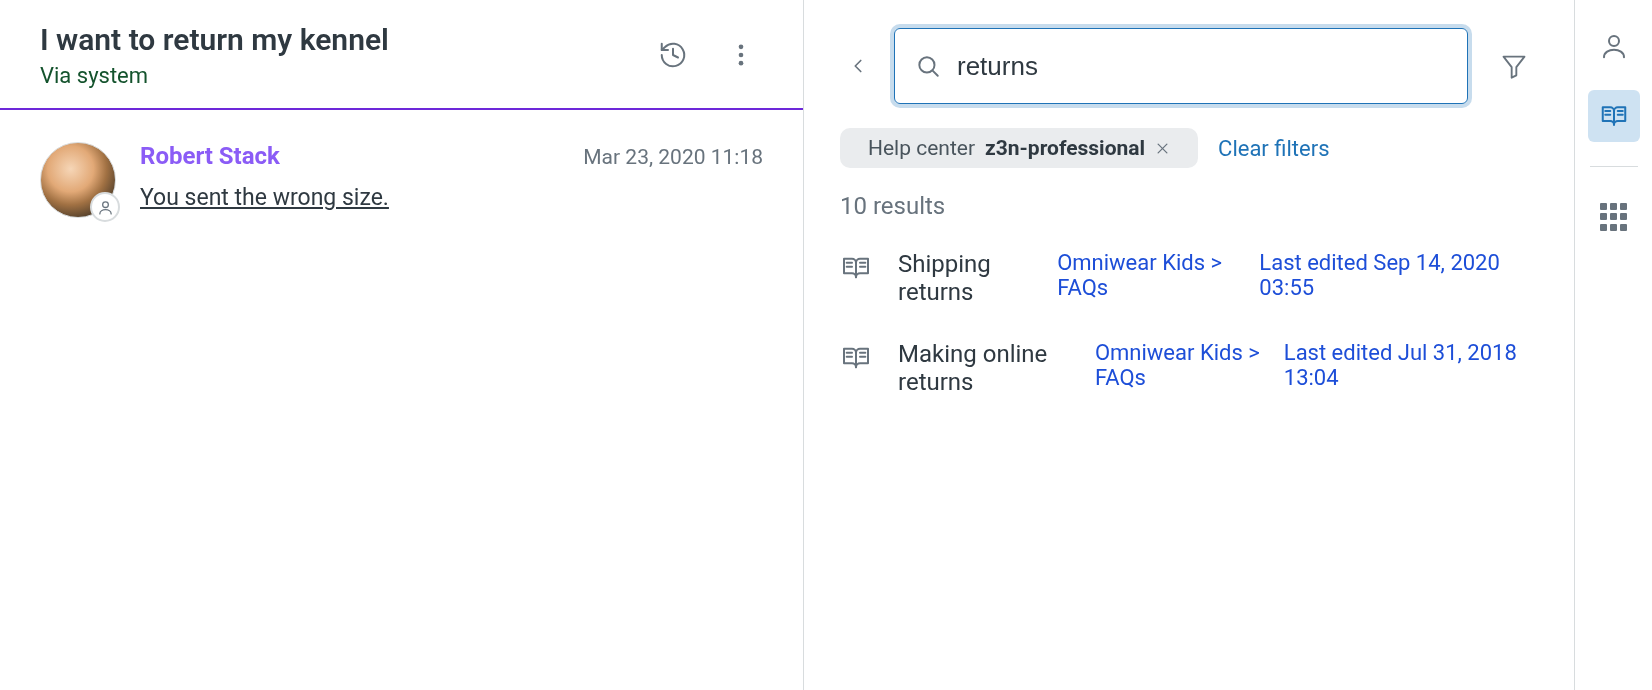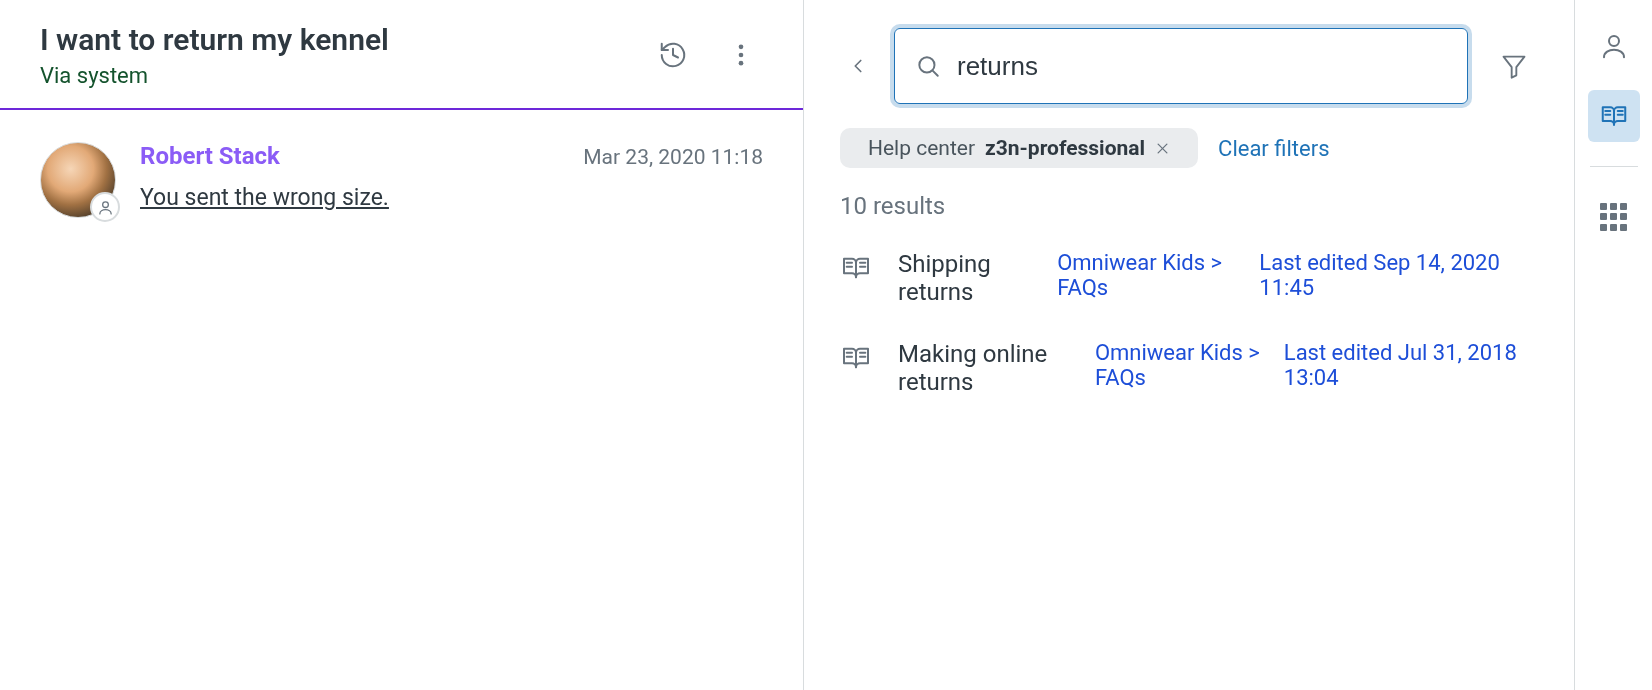--- a/index.html
+++ b/index.html
@@ -353,21 +353,21 @@
             <path d="M21 5h-6a3 3 0 0 0-3 3v11a3 3 0 0 1 3-3h6z"></path>
             <line x1="5" y1="8" x2="9" y2="8"></line>
               <line x1="5" y1="11" x2="9" y2="11"></line>
             <line x1="15" y1="8" x2="19" y2="8"></line>
               <line x1="15" y1="11" x2="19" y2="11"></line>
           </svg>
         </span>
         <div class="result-body">
           <div class="result-title">Shipping returns</div>
           <div class="result-path">Omniwear Kids &gt; FAQs</div>
-          <div class="result-edited">Last edited Sep 14, 2020 11:45</div>
+          <div class="result-edited">Last edited Sep 14, 2020 03:55</div>
         </div>
       </div>
 
       <div class="result-item">
         <span class="result-icon">
           <svg width="32" height="32" viewBox="0 0 24 24" fill="none" stroke="currentColor" stroke-width="1.5" stroke-linecap="round" stroke-linejoin="round">
             <path d="M3 5h6a3 3 0 0 1 3 3v11a3 3 0 0 0-3-3H3z"></path>
             <path d="M21 5h-6a3 3 0 0 0-3 3v11a3 3 0 0 1 3-3h6z"></path>
             <line x1="5" y1="8" x2="9" y2="8"></line>
               <line x1="5" y1="11" x2="9" y2="11"></line>

